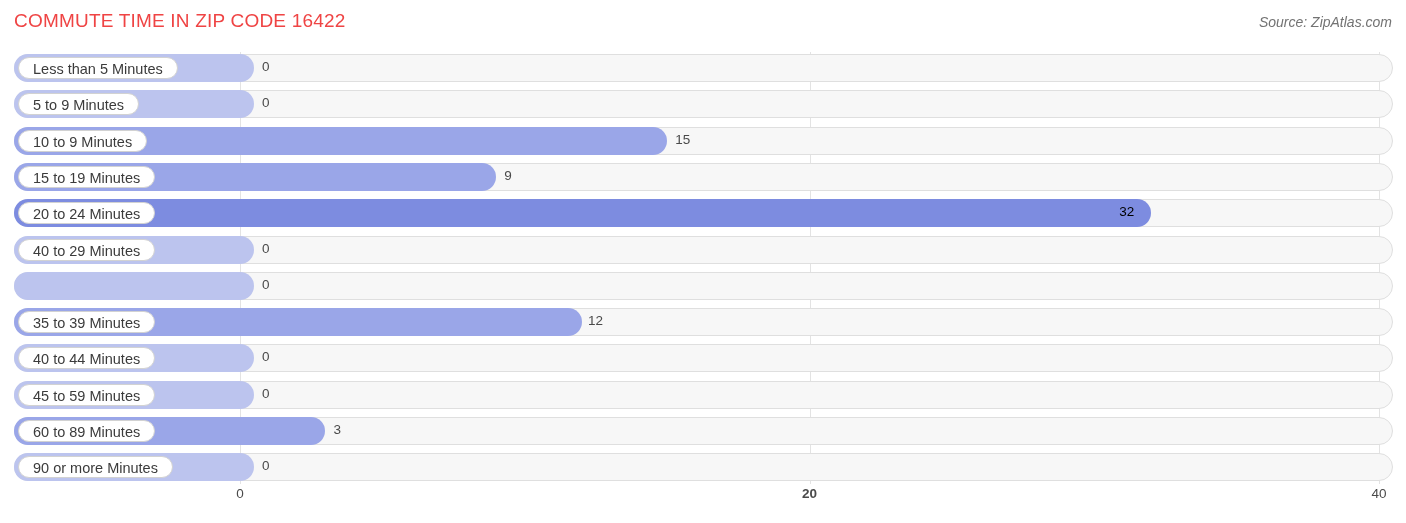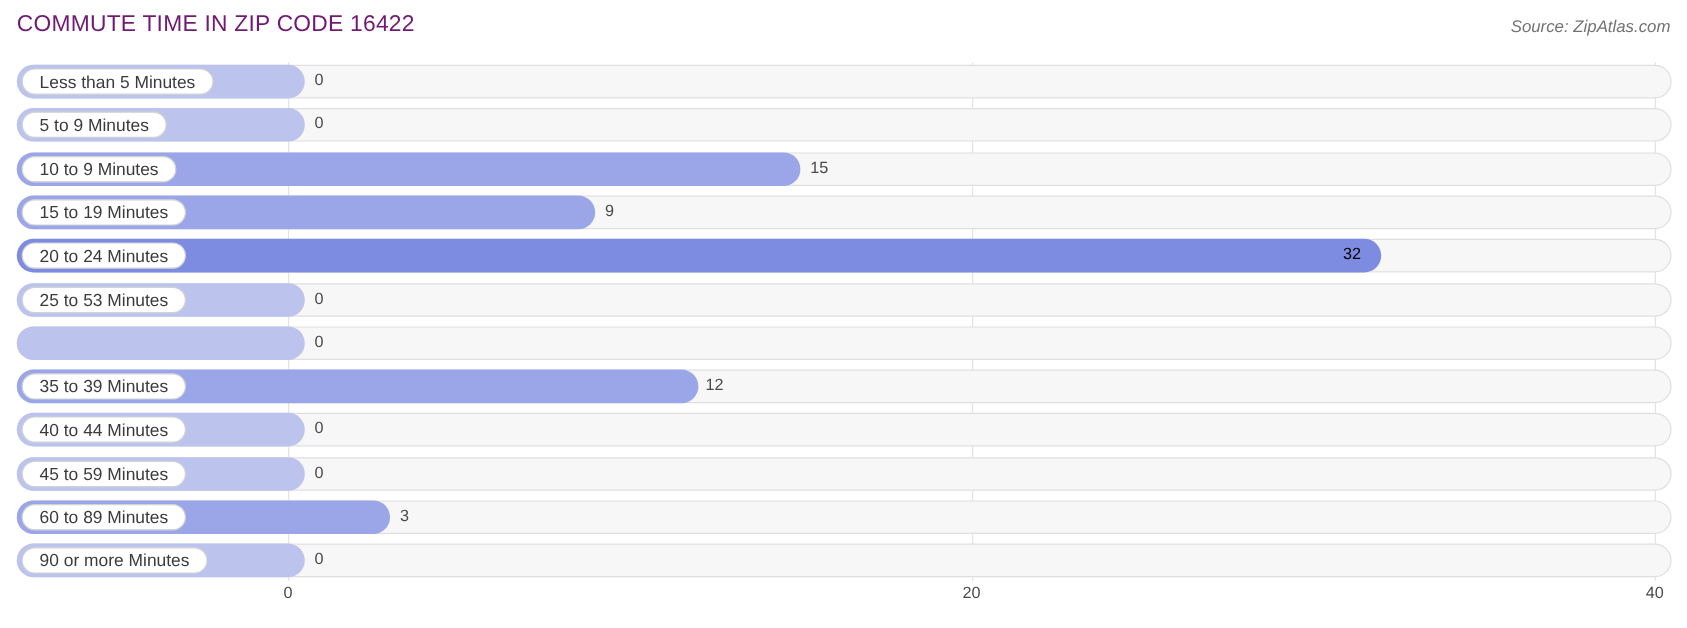--- a/index.html
+++ b/index.html
@@ -18,21 +18,21 @@
     position: relative;
     width: 1406px;
     height: 523px;
     box-sizing: border-box;
   }
   .title {
     position: absolute;
     left: 14px;
     top: 10px;
     font-size: 19px;
-    color: #701a75;
+    color: #ef4444;
     letter-spacing: 0.2px;
     white-space: nowrap;
   }
   .source {
     position: absolute;
     right: 14px;
     top: 14px;
     font-size: 14px;
     font-style: italic;
     color: #737373;
@@ -173,21 +173,21 @@
         </div>
         <div class="row" style="top: 147.2px;">
           <div class="track"></div>
           <div class="bar max" style="width: 1137.2px;"></div>
           <div class="pill">20 to 24 Minutes</div>
           <div class="value inside" style="left: 1105.2px;">32</div>
         </div>
         <div class="row" style="top: 183.5px;">
           <div class="track"></div>
           <div class="bar zero" style="width: 240px;"></div>
-          <div class="pill">25 to 53 Minutes</div>
+          <div class="pill">40 to 29 Minutes</div>
           <div class="value" style="left: 248px;">0</div>
         </div>
         <div class="row" style="top: 219.8px;">
           <div class="track"></div>
           <div class="bar zero" style="width: 240px;"></div>
           <div class="value" style="left: 248px;">0</div>
         </div>
         <div class="row" style="top: 256.1px;">
           <div class="track"></div>
           <div class="bar" style="width: 567.7px;"></div>
@@ -216,17 +216,17 @@
           <div class="track"></div>
           <div class="bar zero" style="width: 240px;"></div>
           <div class="pill">90 or more Minutes</div>
           <div class="value" style="left: 248px;">0</div>
         </div>
       </div>
   </div>
 
   <div class="axis" id="axis">
       <div class="tick" style="left: 226px;">0</div>
-      <div class="tick" style="left: 795.5px;">20</div>
+      <div class="tick" style="left: 795.5px; font-weight: bold;">20</div>
       <div class="tick" style="left: 1365px;">40</div>
     </div>
 
 </div>
 
 </body></html>

